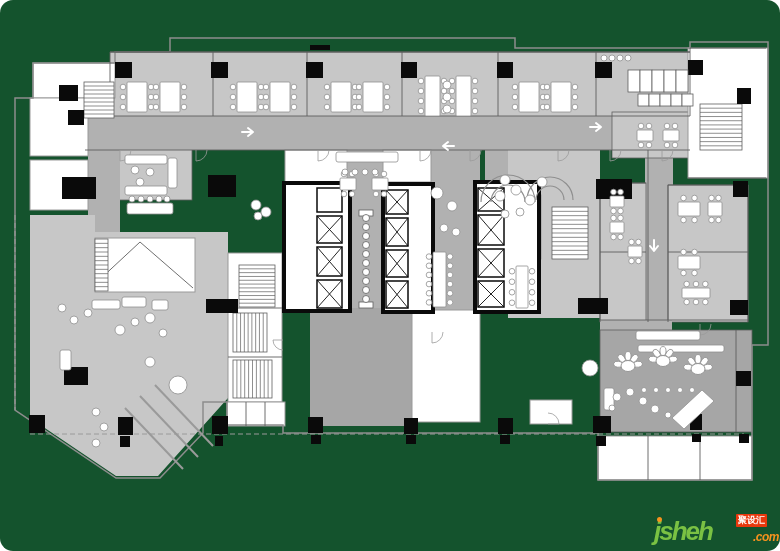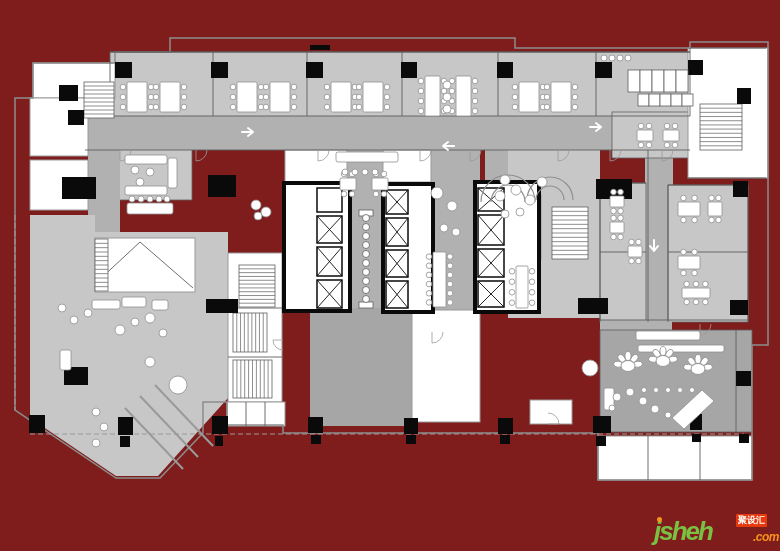--- a/index.html
+++ b/index.html
@@ -1,18 +1,18 @@
 <!DOCTYPE html>
 <html><head>
 <meta charset="utf-8">
 <style>
   html,body{margin:0;padding:0;background:#ffffff;}
   .canvas{
-    position:relative;width:780px;height:551px;background:#7f1d1d;
-    overflow:hidden;font-family:"Liberation Sans",sans-serif;
+    position:relative;width:780px;height:551px;background:#14532d;
+    overflow:hidden;font-family:"Liberation Sans",sans-serif;border-radius:13px;
   }
   svg{position:absolute;left:0;top:0;}
   .watermark{position:absolute;left:654px;top:514px;width:124px;height:34px;}
   .wm-name{position:absolute;left:0;top:2px;font-size:26px;font-weight:700;letter-spacing:-2px;font-style:italic;}
   .wm-dot{position:absolute;left:3px;top:3px;width:5px;height:5px;border-radius:50%;}
   .wm-badge{position:absolute;left:82px;top:0;font-size:9px;font-weight:700;padding:1px 2px;line-height:1.25;border-radius:1px;white-space:nowrap;}
   .wm-tld{position:absolute;left:83px;top:16px;font-size:12px;font-weight:700;letter-spacing:-0.5px;font-style:italic;}
 </style>
 </head>
 <body>

